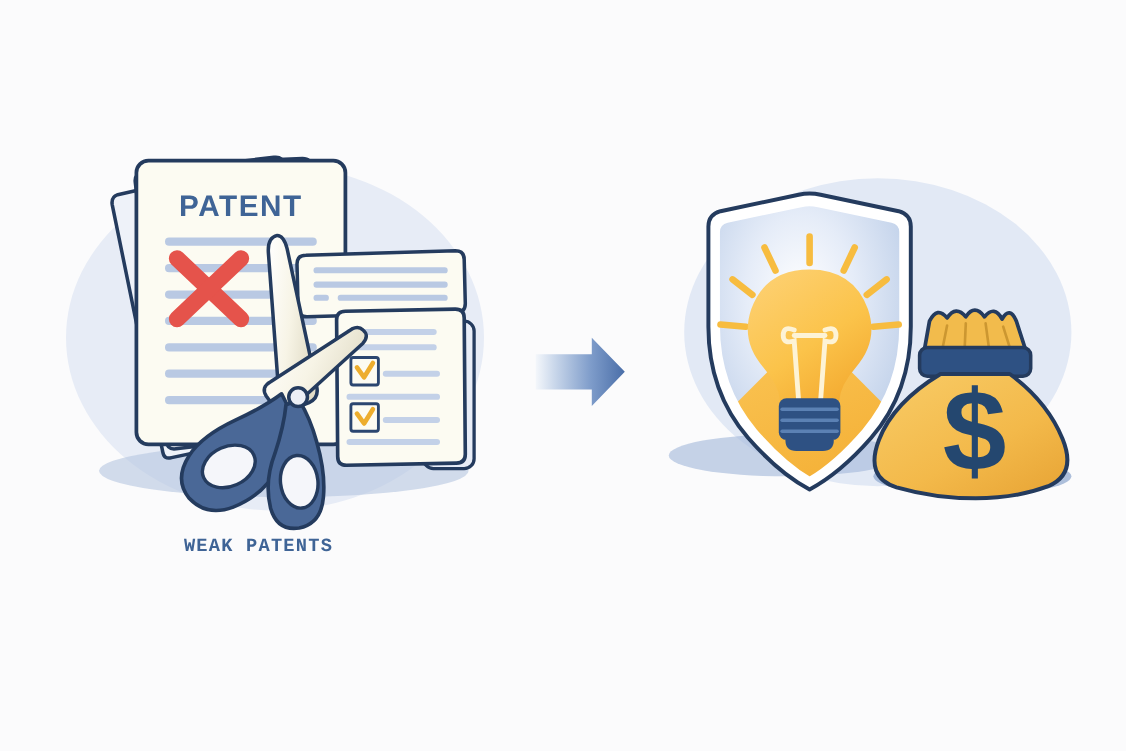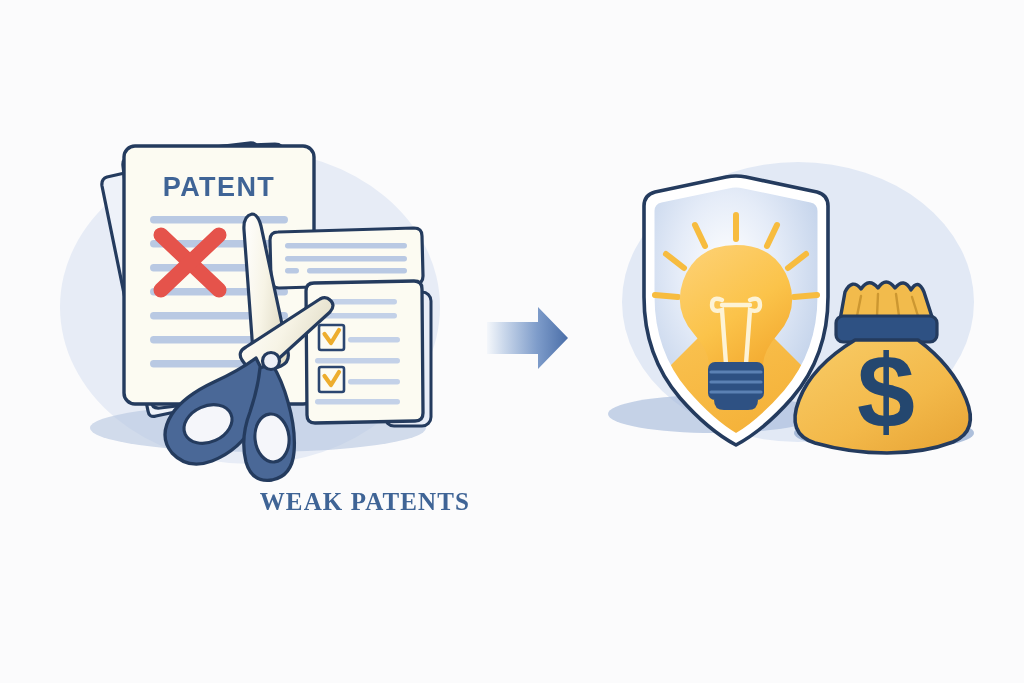--- a/index.html
+++ b/index.html
@@ -23,24 +23,24 @@
   #infographic svg.scene {
     position: absolute;
     left: 0;
     top: 0;
     width: 1024px;
     height: 683px;
     display: block;
   }
   .stage-label {
     position: absolute;
-    text-align: right;
-    font-family: Liberation Serif, serif;
+    text-align: center;
+    font-family: Liberation Mono, monospace;
     font-weight: bold;
-    font-size: 25px;
+    font-size: 17px;
     letter-spacing: 1.1px;
     color: #3f6496;
     white-space: nowrap;
   }
   #label-left {
     left: 0px;
     top: 488px;
     width: 470px;
   }
   #label-right {

